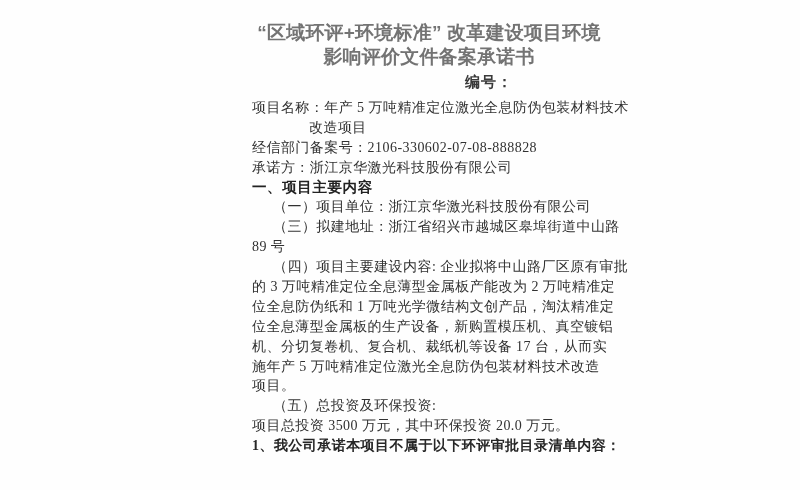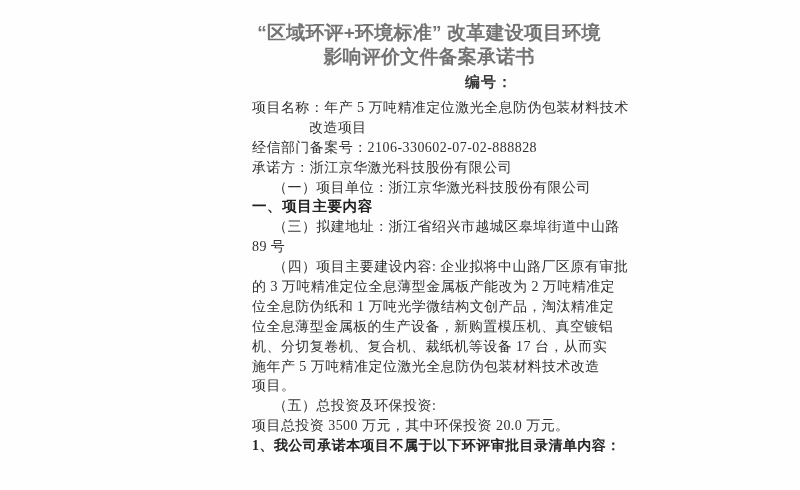--- a/index.html
+++ b/index.html
@@ -80,26 +80,26 @@
       <div>影响评价文件备案承诺书</div>
     </div>
 
     <div class="serial-row">
       <span>编号：</span>
     </div>
 
     <div class="body-block">
       <div class="line">项目名称：年产 5 万吨精准定位激光全息防伪包装材料技术</div>
       <div class="line hang">改造项目</div>
-      <div class="line">经信部门备案号：2106-330602-07-02-888828</div>
+      <div class="line">经信部门备案号：2106-330602-07-08-888828</div>
       <div class="line">承诺方：浙江京华激光科技股份有限公司</div>
 
+      <div class="line heading">一、项目主要内容</div>
+
       <div class="line indent">（一）项目单位：浙江京华激光科技股份有限公司</div>
-
-      <div class="line heading">一、项目主要内容</div>
       <div class="line indent">（三）拟建地址：浙江省绍兴市越城区皋埠街道中山路</div>
       <div class="line">89 号</div>
       <div class="line indent">（四）项目主要建设内容: 企业拟将中山路厂区原有审批</div>
       <div class="line">的 3 万吨精准定位全息薄型金属板产能改为 2 万吨精准定</div>
       <div class="line">位全息防伪纸和 1 万吨光学微结构文创产品，淘汰精准定</div>
       <div class="line">位全息薄型金属板的生产设备，新购置模压机、真空镀铝</div>
       <div class="line">机、分切复卷机、复合机、裁纸机等设备 17 台，从而实</div>
       <div class="line">施年产 5 万吨精准定位激光全息防伪包装材料技术改造</div>
       <div class="line">项目。</div>
       <div class="line indent">（五）总投资及环保投资:</div>

